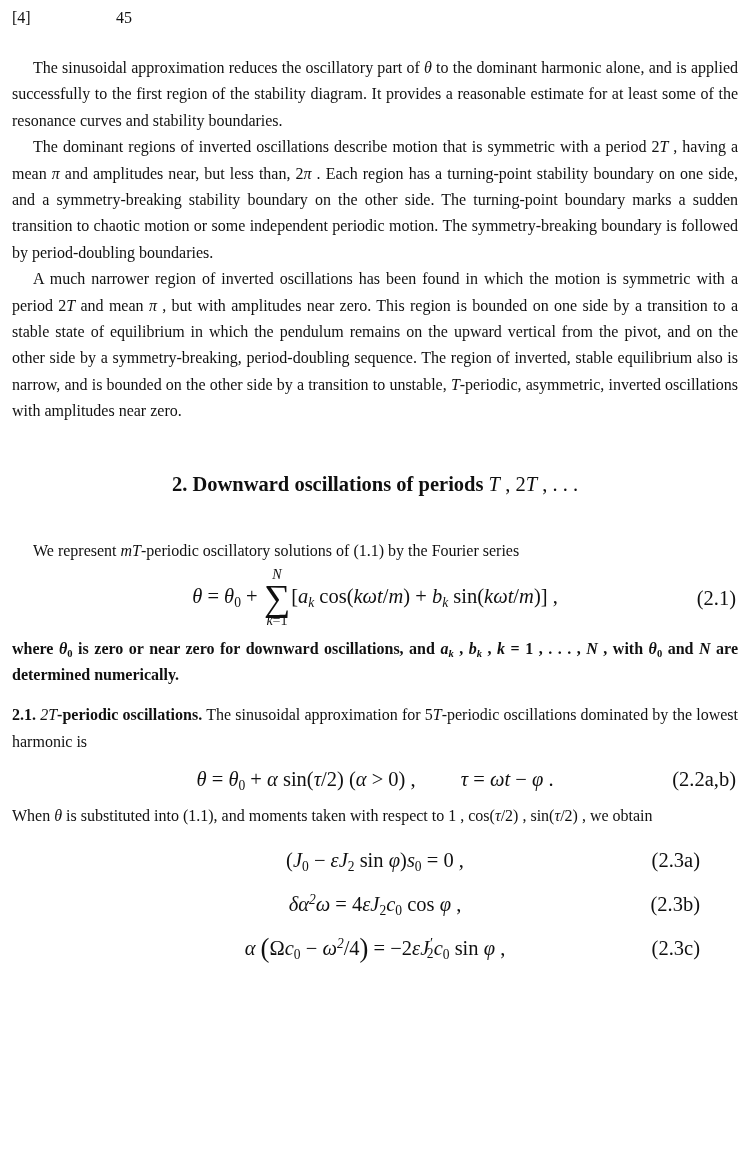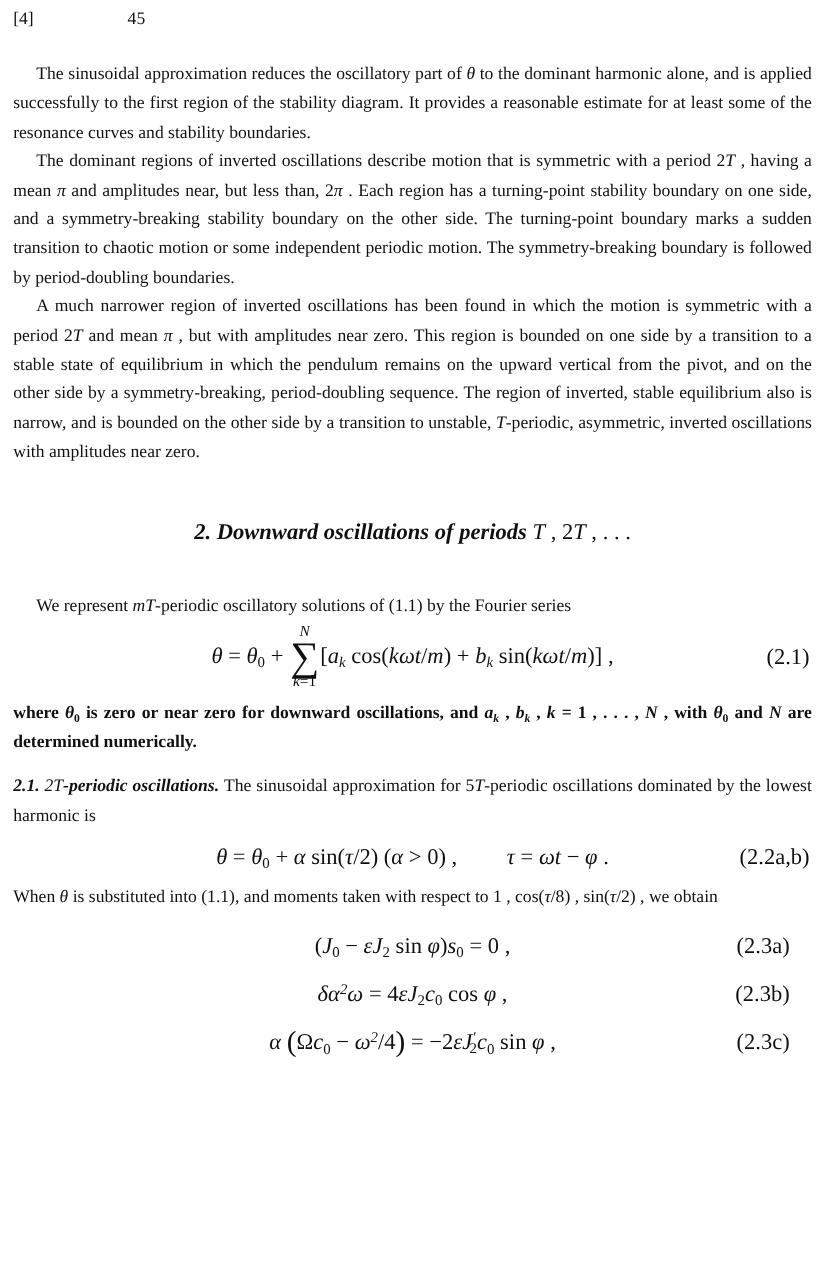--- a/index.html
+++ b/index.html
@@ -33,41 +33,41 @@
     margin: 46px 0 40px 0;
     font-size: 20.5px; line-height: 27px;
     font-weight: normal; text-align: center;
   }
 
   .mt14 { margin-top: 14px; }
   .mt8  { margin-top: 8px; font-weight: bold; }
 
   
   .s-i   { font-style: italic; }
-  .s-b   { font-weight: bold; font-style: italic; }
+  .s-b   { font-weight: bold; }
   .s-sub  { font-size: 0.66em; vertical-align: -0.28em; line-height: 0; }
   .s-subi { font-size: 0.66em; vertical-align: -0.28em; line-height: 0; font-style: italic; }
   .s-sup  { font-size: 0.66em; vertical-align: 0.5em; line-height: 0; font-style: italic; }
   .s-subtuck { font-size: 0.66em; vertical-align: -0.28em; line-height: 0; margin-left: -0.4em; }
   .s-big { font-size: 1.3em; line-height: 0; vertical-align: -0.07em; }
   .s-gap { display: inline-block; width: 2.2em; }
 
   
   .equation {
     position: relative; text-align: center;
     font-size: 20.5px; line-height: 28px;
     margin: 10px 0;
   }
   .eq-num {
     position: absolute; right: 2px; top: 50%;
     transform: translateY(-50%);
     font-style: normal;
   }
   .eq23 { margin: 16px 0; }
-  .eq23 .eq-num { right: 20px; margin-left: 12px; }
+  .eq23 .eq-num { right: 38px; margin-left: 12px; }
 
   
   .sum {
     display: inline-flex; flex-direction: column; align-items: center;
     vertical-align: middle; line-height: 1; margin: 0 1px;
   }
   .sum-top { font-size: 14px; font-style: italic; line-height: 1; }
   .sum-sym { font-size: 37px; line-height: 0.85; }
   .sum-bot { font-size: 14px; line-height: 1; }
   .eq21 { margin: 4px 0 8px 0; }
@@ -103,21 +103,21 @@
 
   <p class="para mt8"><span>where </span><span class="s-i">θ</span><span class="s-sub">0</span><span> is zero or near zero for downward oscillations, and </span><span class="s-i">a</span><span class="s-subi">k</span><span> , </span><span class="s-i">b</span><span class="s-subi">k</span><span> , </span><span class="s-i">k</span><span> = 1 , . . . , </span><span class="s-i">N</span><span> , with </span><span class="s-i">θ</span><span class="s-sub">0</span><span> and </span><span class="s-i">N</span><span> are determined numerically.</span></p>
 
   <p class="para mt14"><span class="s-b">2.1. </span><span class="s-i">2T</span><span class="s-b">-periodic oscillations. </span><span>The sinusoidal approximation for 5</span><span class="s-i">T</span><span>-periodic oscillations dominated by the lowest harmonic is</span></p>
 
   <div class="equation">
     <span class="eq-body"><span class="s-i">θ</span><span> = </span><span class="s-i">θ</span><span class="s-sub">0</span><span> + </span><span class="s-i">α</span><span> sin(</span><span class="s-i">τ</span><span>/2) (</span><span class="s-i">α</span><span> &gt; 0) ,</span><span class="s-gap"> </span><span class="s-i">τ</span><span> = </span><span class="s-i">ωt</span><span> − </span><span class="s-i">φ</span><span> .</span></span>
     <span class="eq-num">(2.2a,b)</span>
   </div>
 
-  <p class="para"><span>When </span><span class="s-i">θ</span><span> is substituted into (1.1), and moments taken with respect to 1 , cos(</span><span class="s-i">τ</span><span>/8) , sin(</span><span class="s-i">τ</span><span>/2) , we obtain</span></p>
+  <p class="para"><span>When </span><span class="s-i">θ</span><span> is substituted into (1.1), and moments taken with respect to 1 , cos(</span><span class="s-i">τ</span><span>/2) , sin(</span><span class="s-i">τ</span><span>/2) , we obtain</span></p>
 
   <div class="equation eq23">
     <span class="eq-body"><span>(</span><span class="s-i">J</span><span class="s-sub">0</span><span> − </span><span class="s-i">εJ</span><span class="s-sub">2</span><span> sin </span><span class="s-i">φ</span><span>)</span><span class="s-i">s</span><span class="s-sub">0</span><span> = 0 ,</span></span>
     <span class="eq-num">(2.3a)</span>
   </div>
 
   <div class="equation eq23">
     <span class="eq-body"><span class="s-i">δα</span><span class="s-sup">2</span><span class="s-i">ω</span><span> = 4</span><span class="s-i">εJ</span><span class="s-sub">2</span><span class="s-i">c</span><span class="s-sub">0</span><span> cos </span><span class="s-i">φ</span><span> ,</span></span>
     <span class="eq-num">(2.3b)</span>
   </div>

